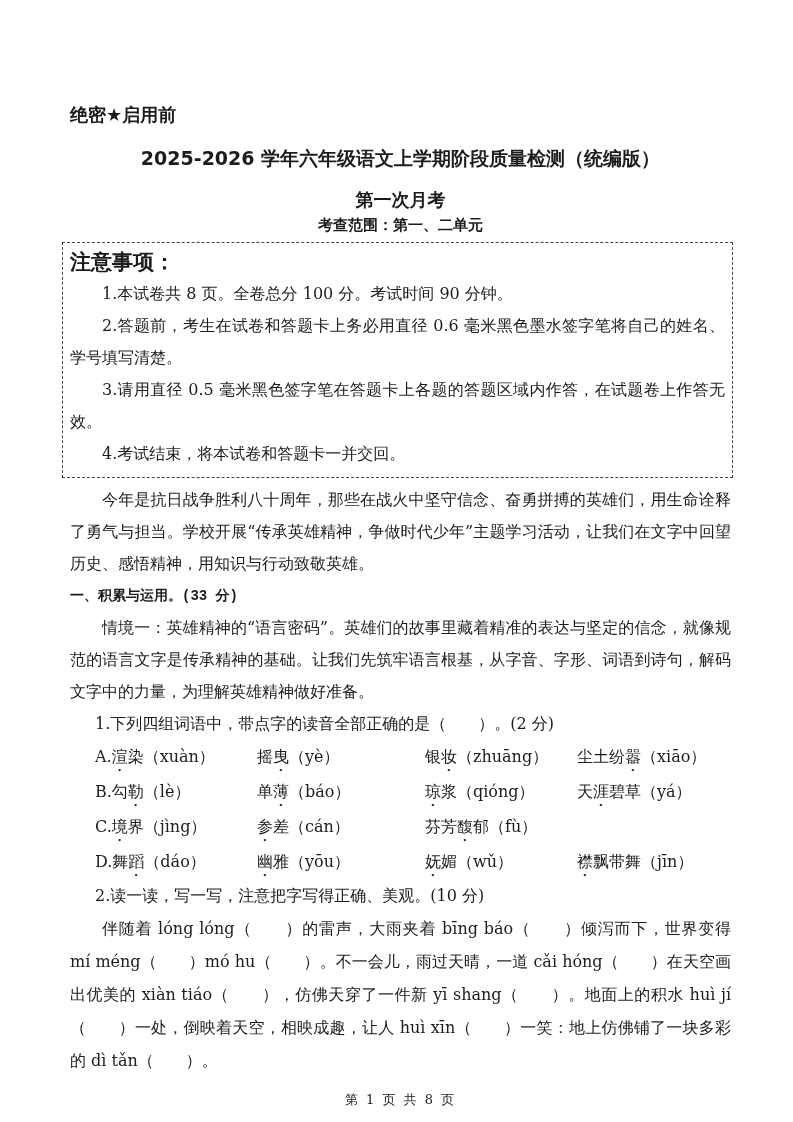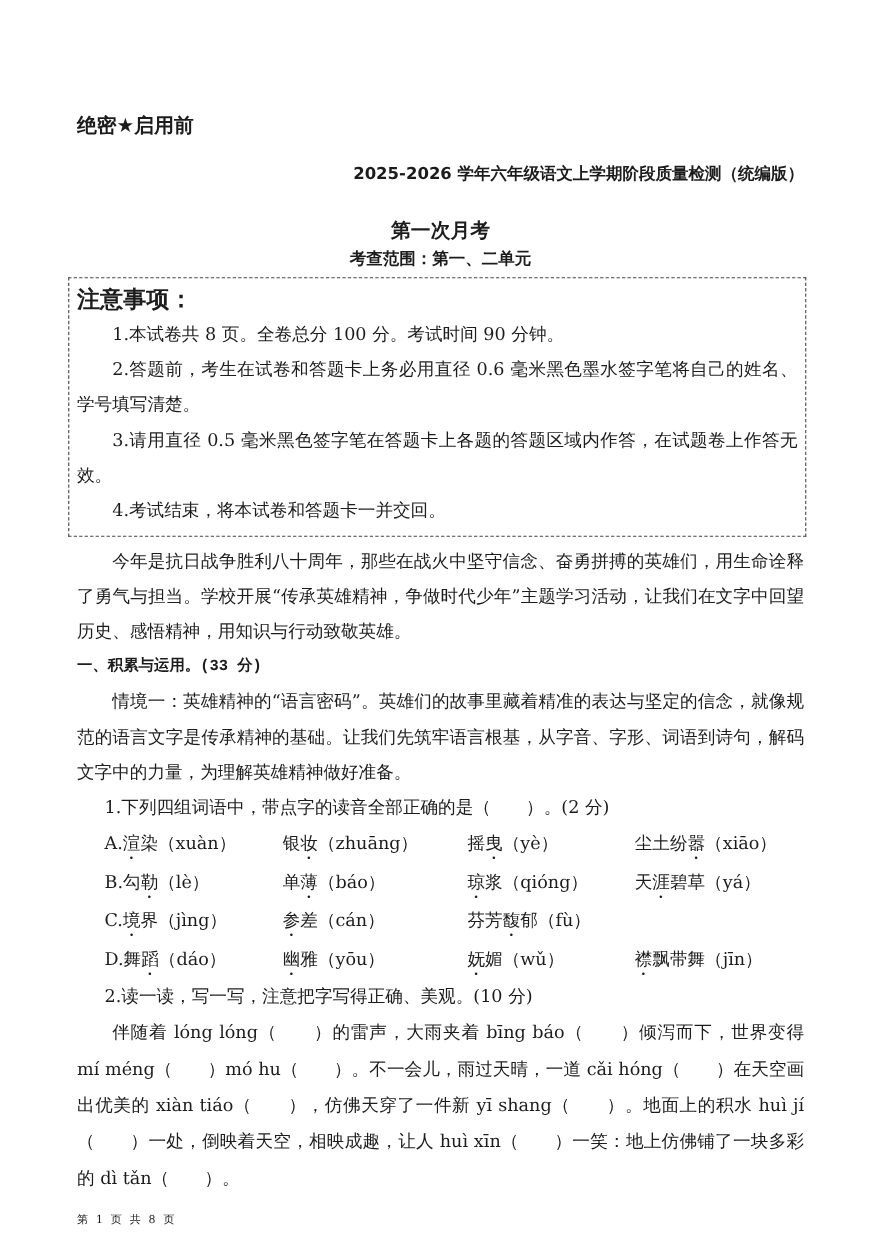--- a/index.html
+++ b/index.html
@@ -26,26 +26,26 @@
   p { margin: 0; }
 
   .security {
     font-family: "DejaVu Sans", "Liberation Sans", sans-serif;
     font-weight: 700;
     font-size: 18px;
     line-height: 24px;
     margin-bottom: 18px;
   }
   .title {
-    text-align: right;
+    text-align: center;
     font-family: "DejaVu Sans", "Liberation Sans", sans-serif;
     font-weight: 700;
-    font-size: 15px;
+    font-size: 19px;
     line-height: 26px;
-    margin-bottom: 26px;
+    margin-bottom: 16px;
   }
   .session {
     text-align: center;
     font-family: "DejaVu Sans", "Liberation Sans", sans-serif;
     font-weight: 700;
     font-size: 18px;
     line-height: 25px;
     margin-bottom: 3px;
   }
   .scope {
@@ -103,22 +103,22 @@
     -webkit-text-emphasis: filled dot;
     -webkit-text-emphasis-position: under right;
   }
   .passage {
     text-indent: 2em;
     line-height: 33px;
     text-align: justify;
   }
 
   .page-info {
-    text-align: left;
-    font-size: 10px;
+    text-align: center;
+    font-size: 13px;
     letter-spacing: 2px;
     line-height: 18px;
     margin-top: 14px;
   }
 </style>
 </head>
 <body>
 
 <div class="page">
   <div class="content">
@@ -145,22 +145,22 @@
 
     <p class="section-heading">一、积累与运用。(33 分)</p>
 
     <p class="body-par">情境一：英雄精神的“语言密码”。英雄们的故事里藏着精准的表达与坚定的信念，就像规范的语言文字是传承精神的基础。让我们先筑牢语言根基，从字音、字形、词语到诗句，解码文字中的力量，为理解英雄精神做好准备。</p>
 
     <p class="stem">1.下列四组词语中，带点字的读音全部正确的是（　　）。(2 分)</p>
 
     <div>
         <div class="opt-row">
           <span class="opt-cell">A.<span class="dot-char">渲</span>染（xuàn）</span>
+          <span class="opt-cell">摇<span class="dot-char">曳</span>（yè）</span>
           <span class="opt-cell">银<span class="dot-char">妆</span>（zhuāng）</span>
-          <span class="opt-cell">摇<span class="dot-char">曳</span>（yè）</span>
           <span class="opt-cell">尘土纷<span class="dot-char">嚣</span>（xiāo）</span>
         </div>
         <div class="opt-row">
           <span class="opt-cell">B.勾<span class="dot-char">勒</span>（lè）</span>
           <span class="opt-cell">单<span class="dot-char">薄</span>（báo）</span>
           <span class="opt-cell"><span class="dot-char">琼</span>浆（qióng）</span>
           <span class="opt-cell">天<span class="dot-char">涯</span>碧草（yá）</span>
         </div>
         <div class="opt-row">
           <span class="opt-cell">C.<span class="dot-char">境</span>界（jìng）</span>

